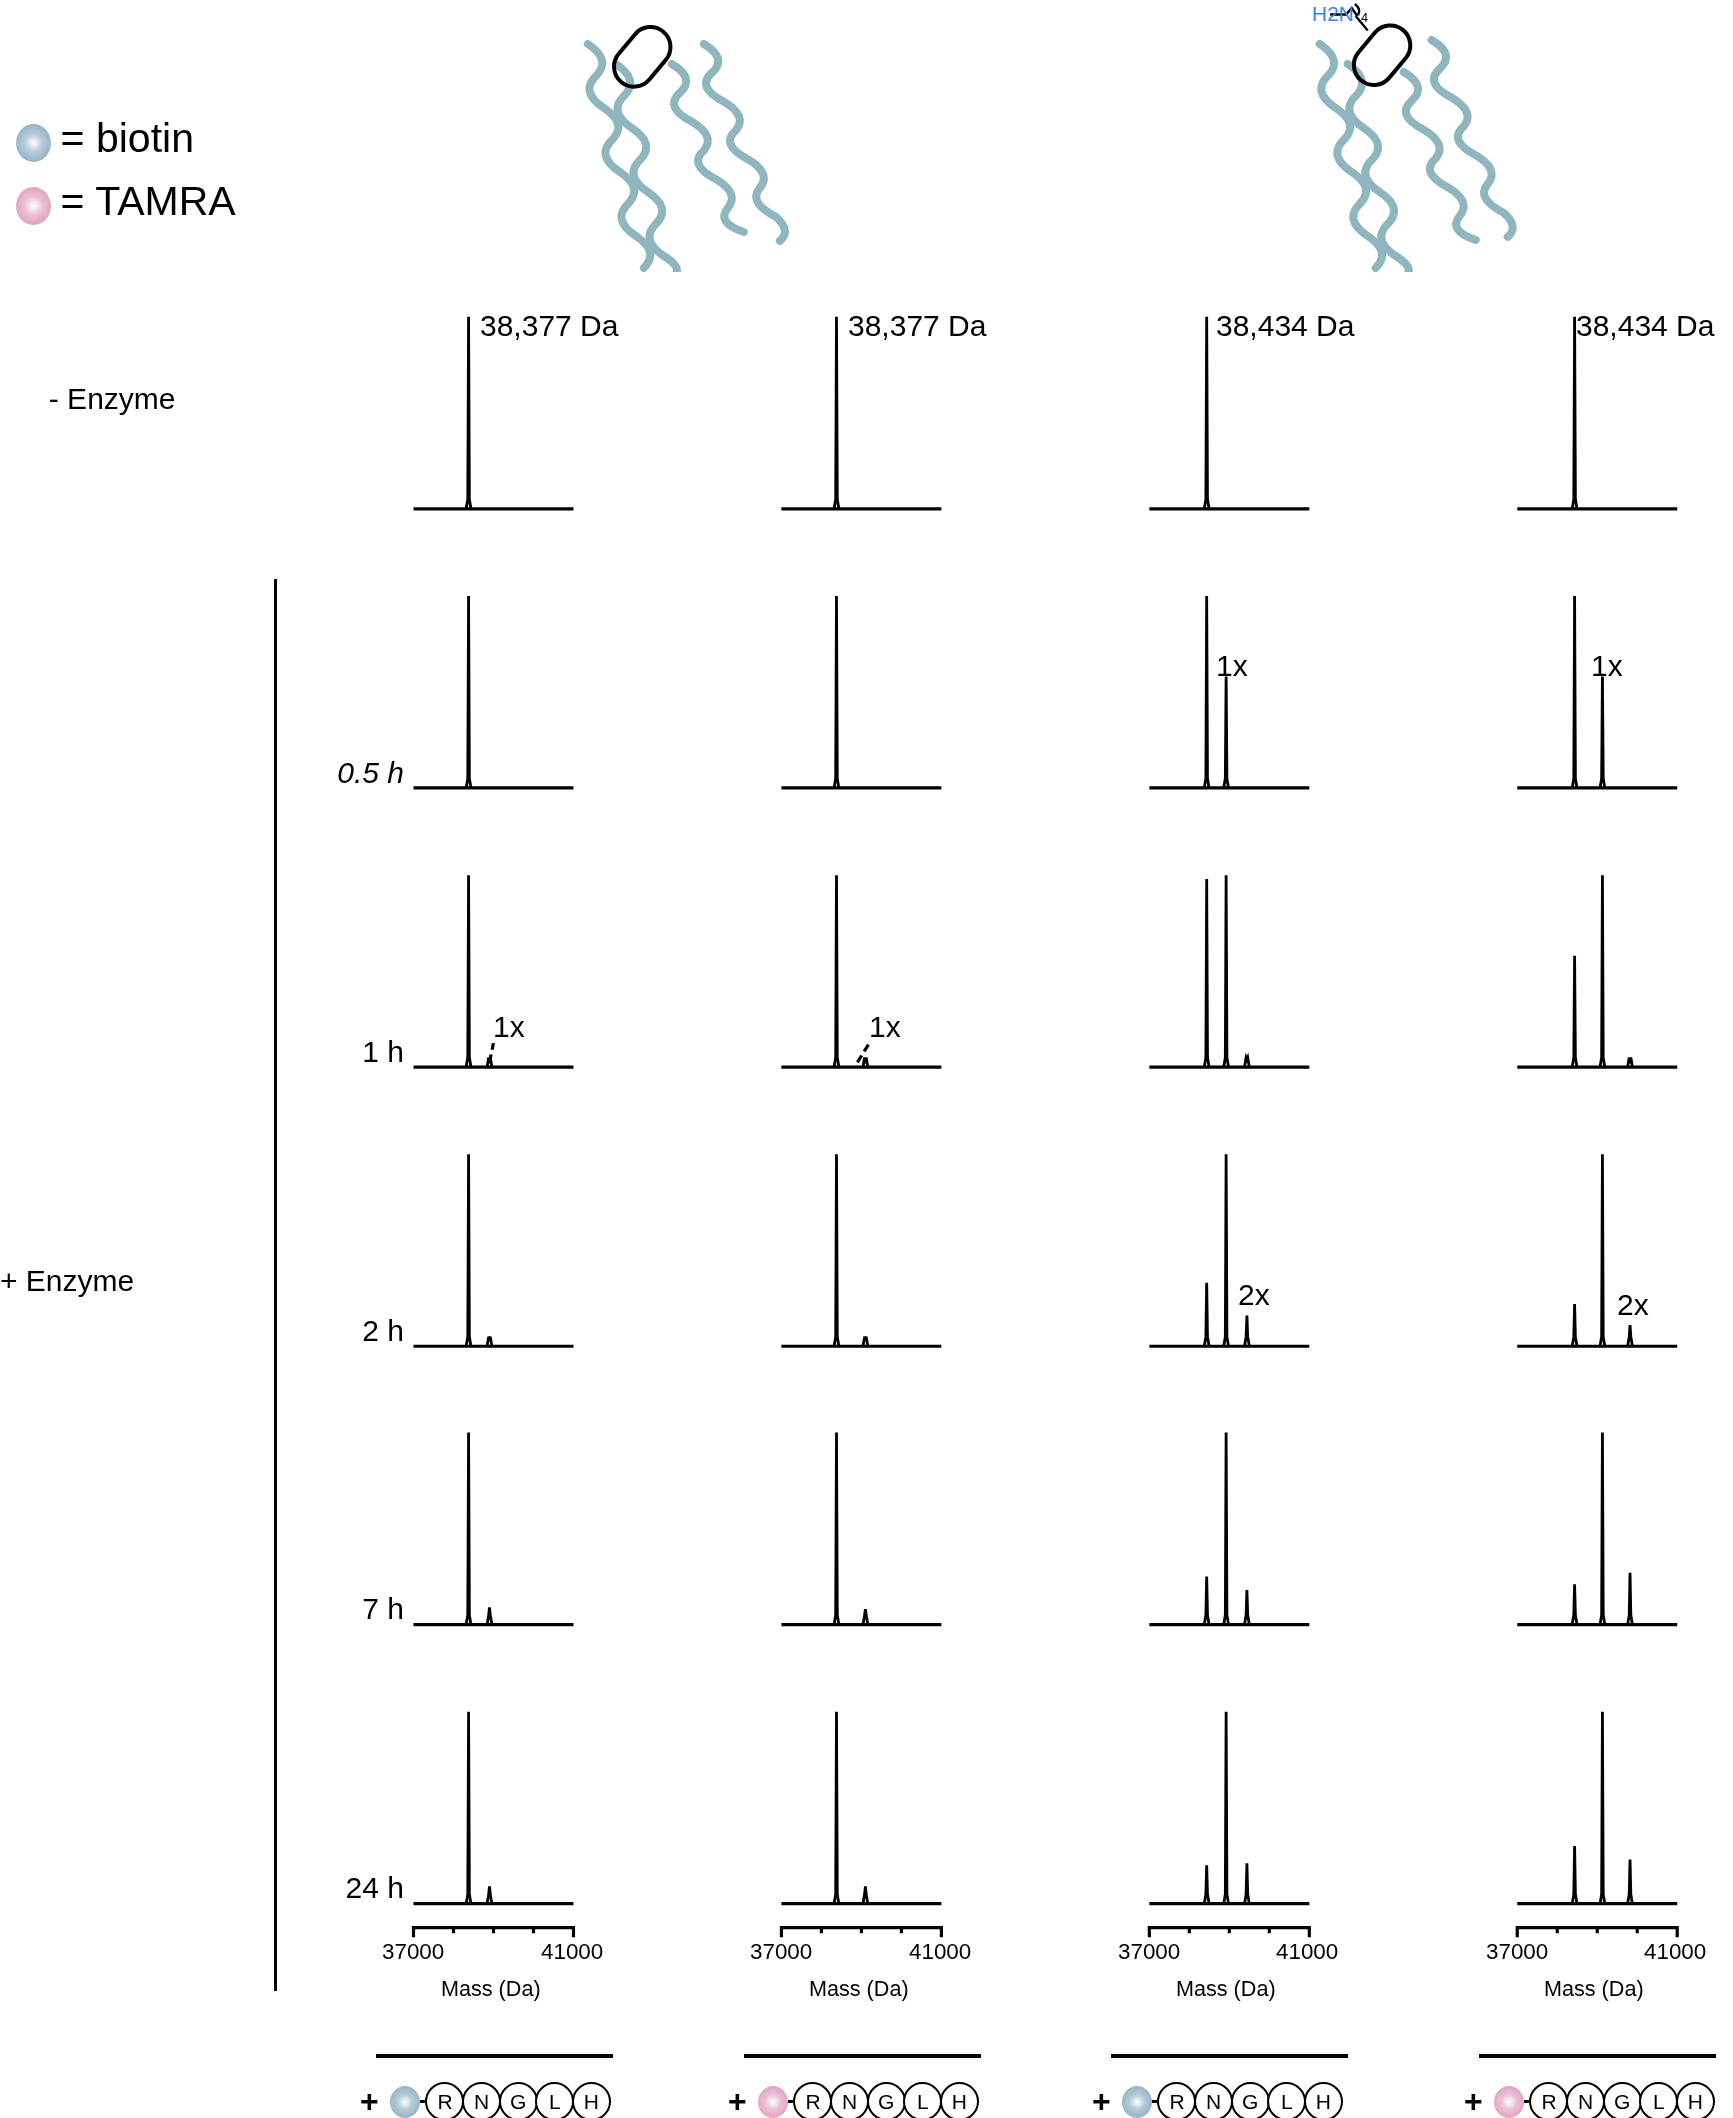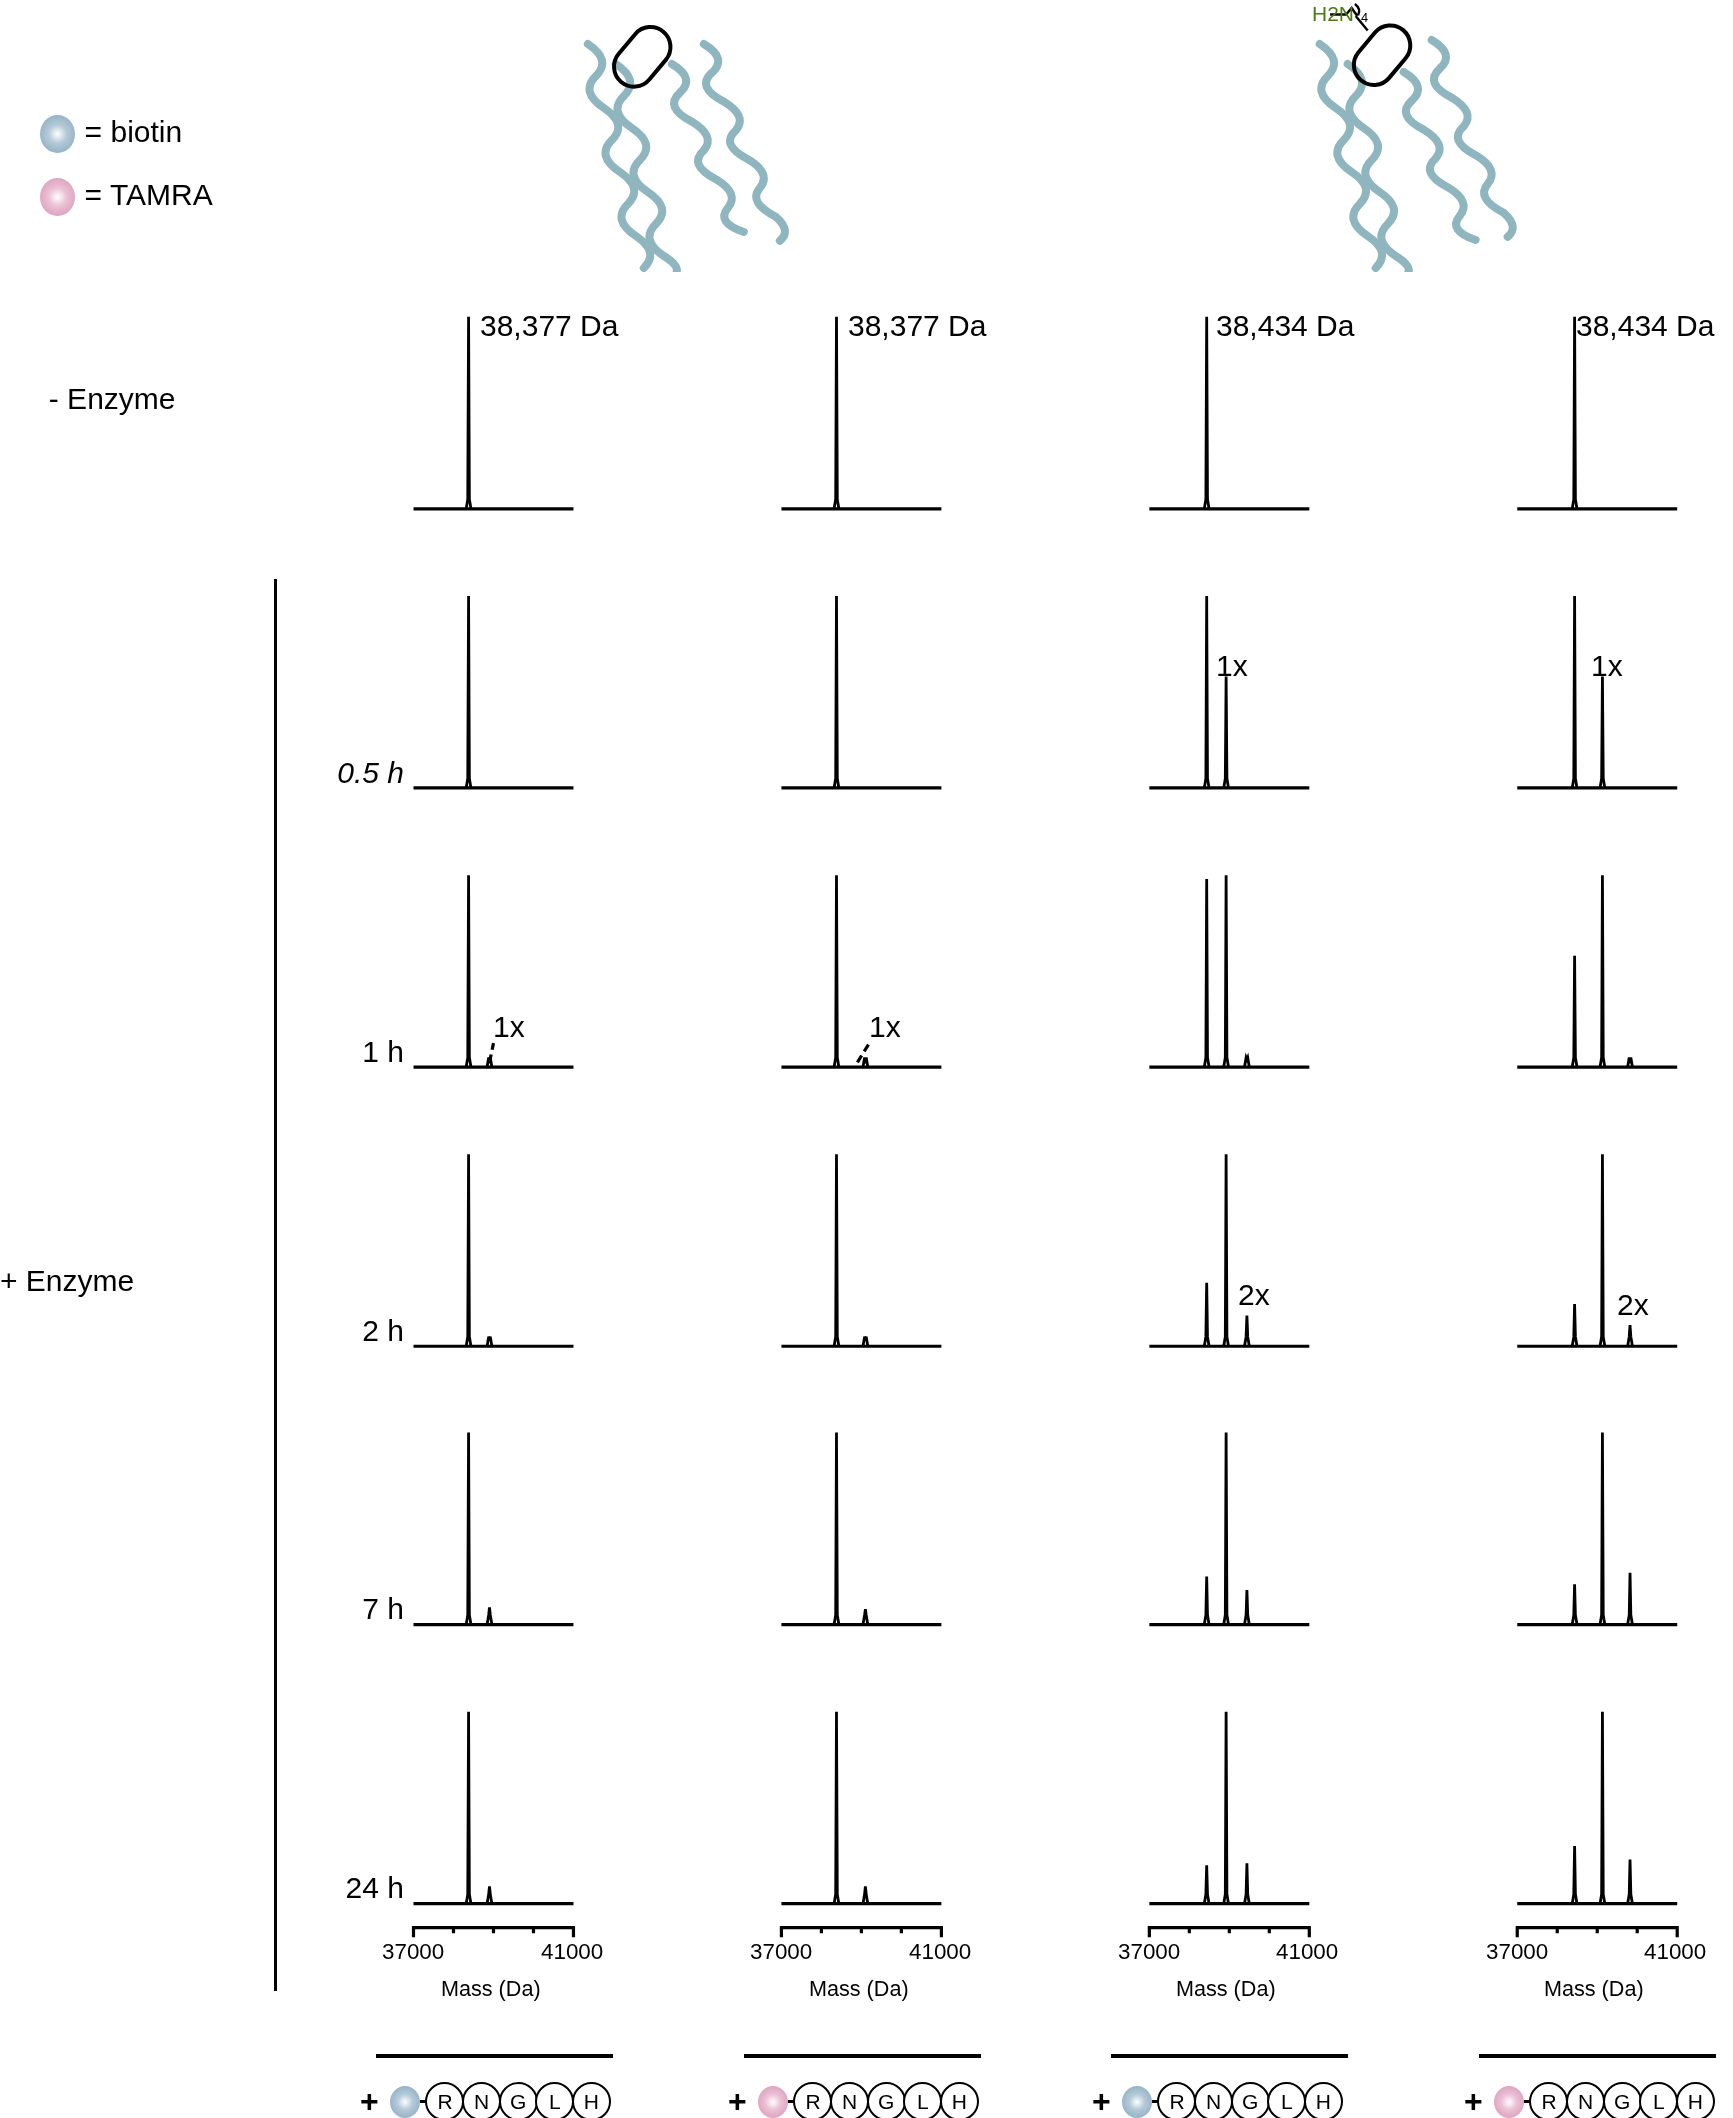--- a/index.html
+++ b/index.html
@@ -1,18 +1,18 @@
 <!DOCTYPE html>
 <html style="font-size:12.8px"><head>
 <meta charset="utf-8">
 <style>
   html,body{margin:0;padding:0;background:#fff;}
   body{width:1734px;height:2119px;position:relative;overflow:hidden;font-family:"Liberation Sans",sans-serif;color:#000;}
   .abs{position:absolute;}
-  .legend-row{position:absolute;left:40px;display:flex;align-items:flex-start;font-size:30px;}
+  .legend-row{position:absolute;left:16px;display:flex;align-items:flex-end;font-size:41px;}
   .ball{width:35px;height:38px;border-radius:50%;margin-right:9.6px;}
   .ball.biotin{background:radial-gradient(circle at 50% 50%,#ffffff 0%,#b5cad8 35%,#7fa3bb 100%);}
   .ball.tamra{background:radial-gradient(circle at 50% 50%,#ffffff 0%,#ecc1d5 35%,#d48fb2 100%);}
   .row-label{position:absolute;font-size:30px;white-space:nowrap;}
   .time-label{position:absolute;font-size:30px;text-align:right;width:104px;white-space:nowrap;}
   .mass-label{position:absolute;font-size:30px;white-space:nowrap;}
   .annot{position:absolute;font-size:30px;white-space:nowrap;}
   .tick-label{position:absolute;font-size:22.4px;white-space:nowrap;}
   .axis-title{position:absolute;font-size:21.6px;white-space:nowrap;}
   .bracket{position:absolute;background:#000;}
@@ -46,21 +46,21 @@
 
   <g stroke="#8fb6bf" stroke-width="10" fill="none" stroke-linecap="round">
     <path d="M1650 55 q30 20 10 40 q-20 20 10 40 q30 20 10 40 q-20 20 10 40 q30 20 10 40 q-20 20 10 40 q30 20 10 40"></path>
     <path d="M1685 80 q30 20 10 40 q-20 20 10 40 q30 20 10 40 q-20 20 10 40 q30 20 10 40 q-20 20 10 40 q30 18 5 30"></path>
     <path d="M1755 90 q30 18 10 36 q-20 18 15 36 q30 18 15 36 q-20 18 15 36 q30 18 15 36 q-15 18 20 30"></path>
     <path d="M1790 50 q30 18 10 36 q-20 18 15 36 q30 18 15 36 q-20 18 15 36 q30 18 15 36 q-15 18 20 36 q20 18 5 30"></path>
   </g>
   <rect x="1703" y="28" width="50" height="82" rx="25" ry="25" transform="rotate(40 1728 69)" fill="none" stroke="#000" stroke-width="5"></rect>
   <path d="M1663 18 L1683 18 L1690 10 L1697 20 M1694 5 q8 6 4 14 M1695 20 L1710 38" stroke="#000" stroke-width="3" fill="none"></path>
 </svg>
-<div class="abs" style="left:1312px;top:1.6px;font-size:21px;color:#4d7c0f;">
+<div class="abs" style="left:1312px;top:1.6px;font-size:21px;color:#3b82f6;">
   <span>H2N</span>
 </div>
 <div class="abs" style="left:1361px;top:9.6px;font-size:12.8px;">
   <span>4</span>
 </div>
 
 <div class="row-label" style="left:4.8px;top:382px;margin-left:44px;">- Enzyme</div>
 <div class="row-label" style="left:0px;top:1264px;">+ Enzyme</div>
 <div class="bracket" style="left:274px;top:579px;width:3.2px;height:1412px;"></div>
 

